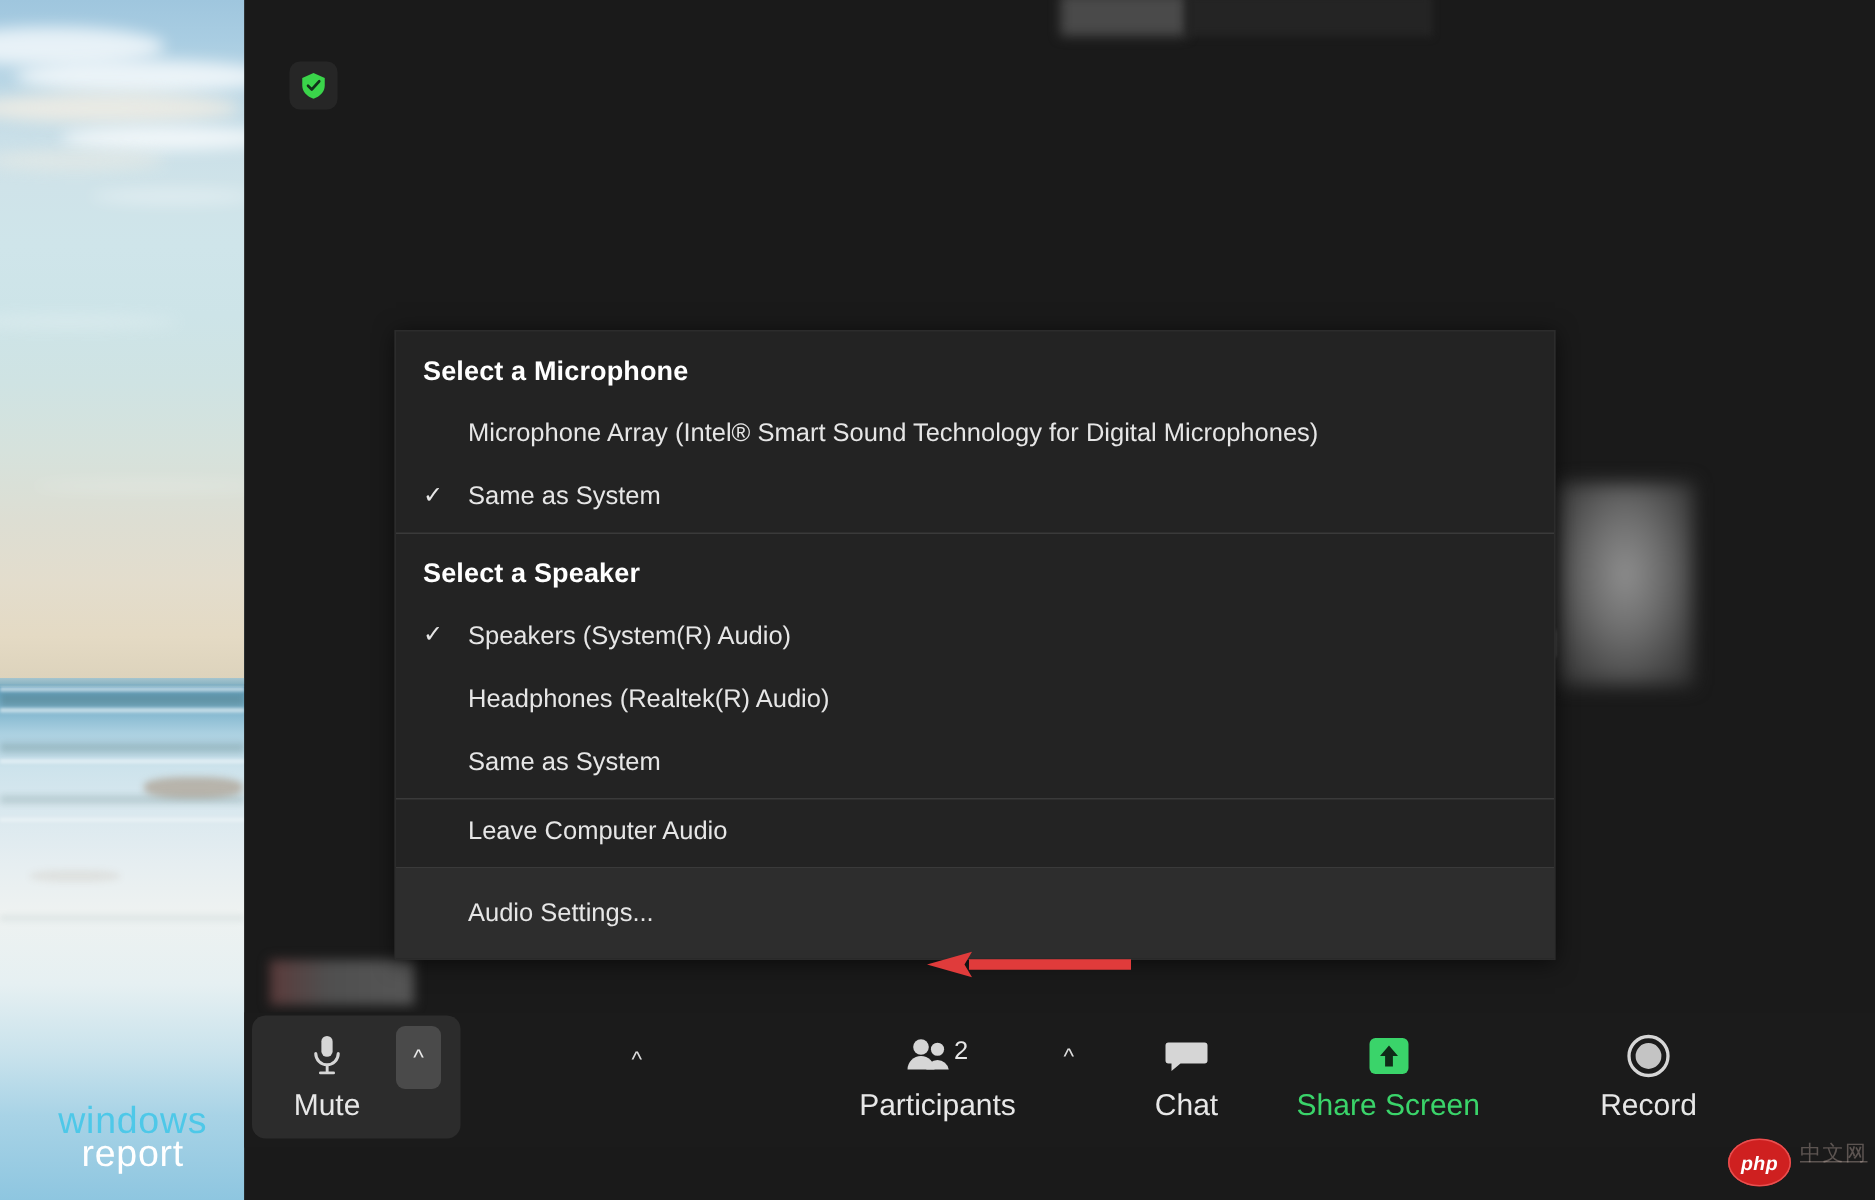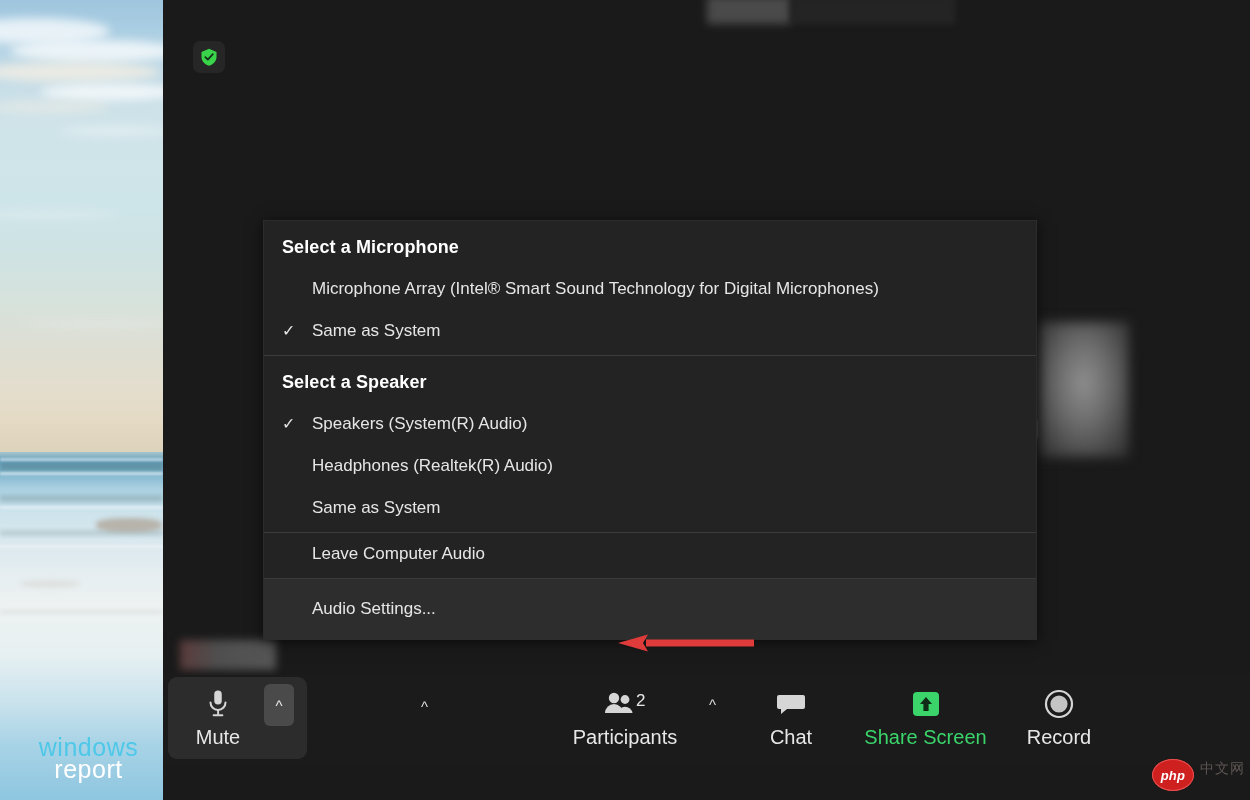--- a/index.html
+++ b/index.html
@@ -335,20 +335,21 @@
     font-weight: bold;
     letter-spacing: .3px;
   }
   .php-cn {
     position: absolute;
     left: 1200px; top: 760px;
     font-size: 14px;
     color: rgba(200,180,170,0.38);
     letter-spacing: 1px;
     white-space: nowrap;
+    text-decoration: underline;
   }
 </style>
 </head>
 <body>
 
 <div id="root">
 
   <div class="wallpaper">
     <div class="wp-sky"></div>
     <div class="wp-cloud" style="left:-40px; top:18px;  width:150px; height:26px;"></div>
@@ -498,21 +499,21 @@
         <div class="tb-item" style="left:700px; width:125px;">
           <div class="tb-icon">
             <svg width="32" height="30" viewBox="0 0 32 30">
               <rect x="3" y="3" width="26" height="24" rx="4" fill="#3ad46a"></rect>
               <path d="M16 8 L22 15 H18.6 V22 H13.4 V15 H10 Z" fill="#0f2b17"></path>
             </svg>
           </div>
           <div class="tb-label green">Share Screen</div>
         </div>
 
-        <div class="tb-item" style="left:846px; width:100px;">
+        <div class="tb-item" style="left:886px; width:100px;">
           <div class="tb-icon">
             <svg width="32" height="32" viewBox="0 0 32 32">
               <circle cx="16" cy="16" r="13" fill="none" stroke="#d6d6d6" stroke-width="2.2"></circle>
               <circle cx="16" cy="16" r="8.6" fill="#c4c4c4"></circle>
             </svg>
           </div>
           <div class="tb-label">Record</div>
         </div>
 
       </div>

